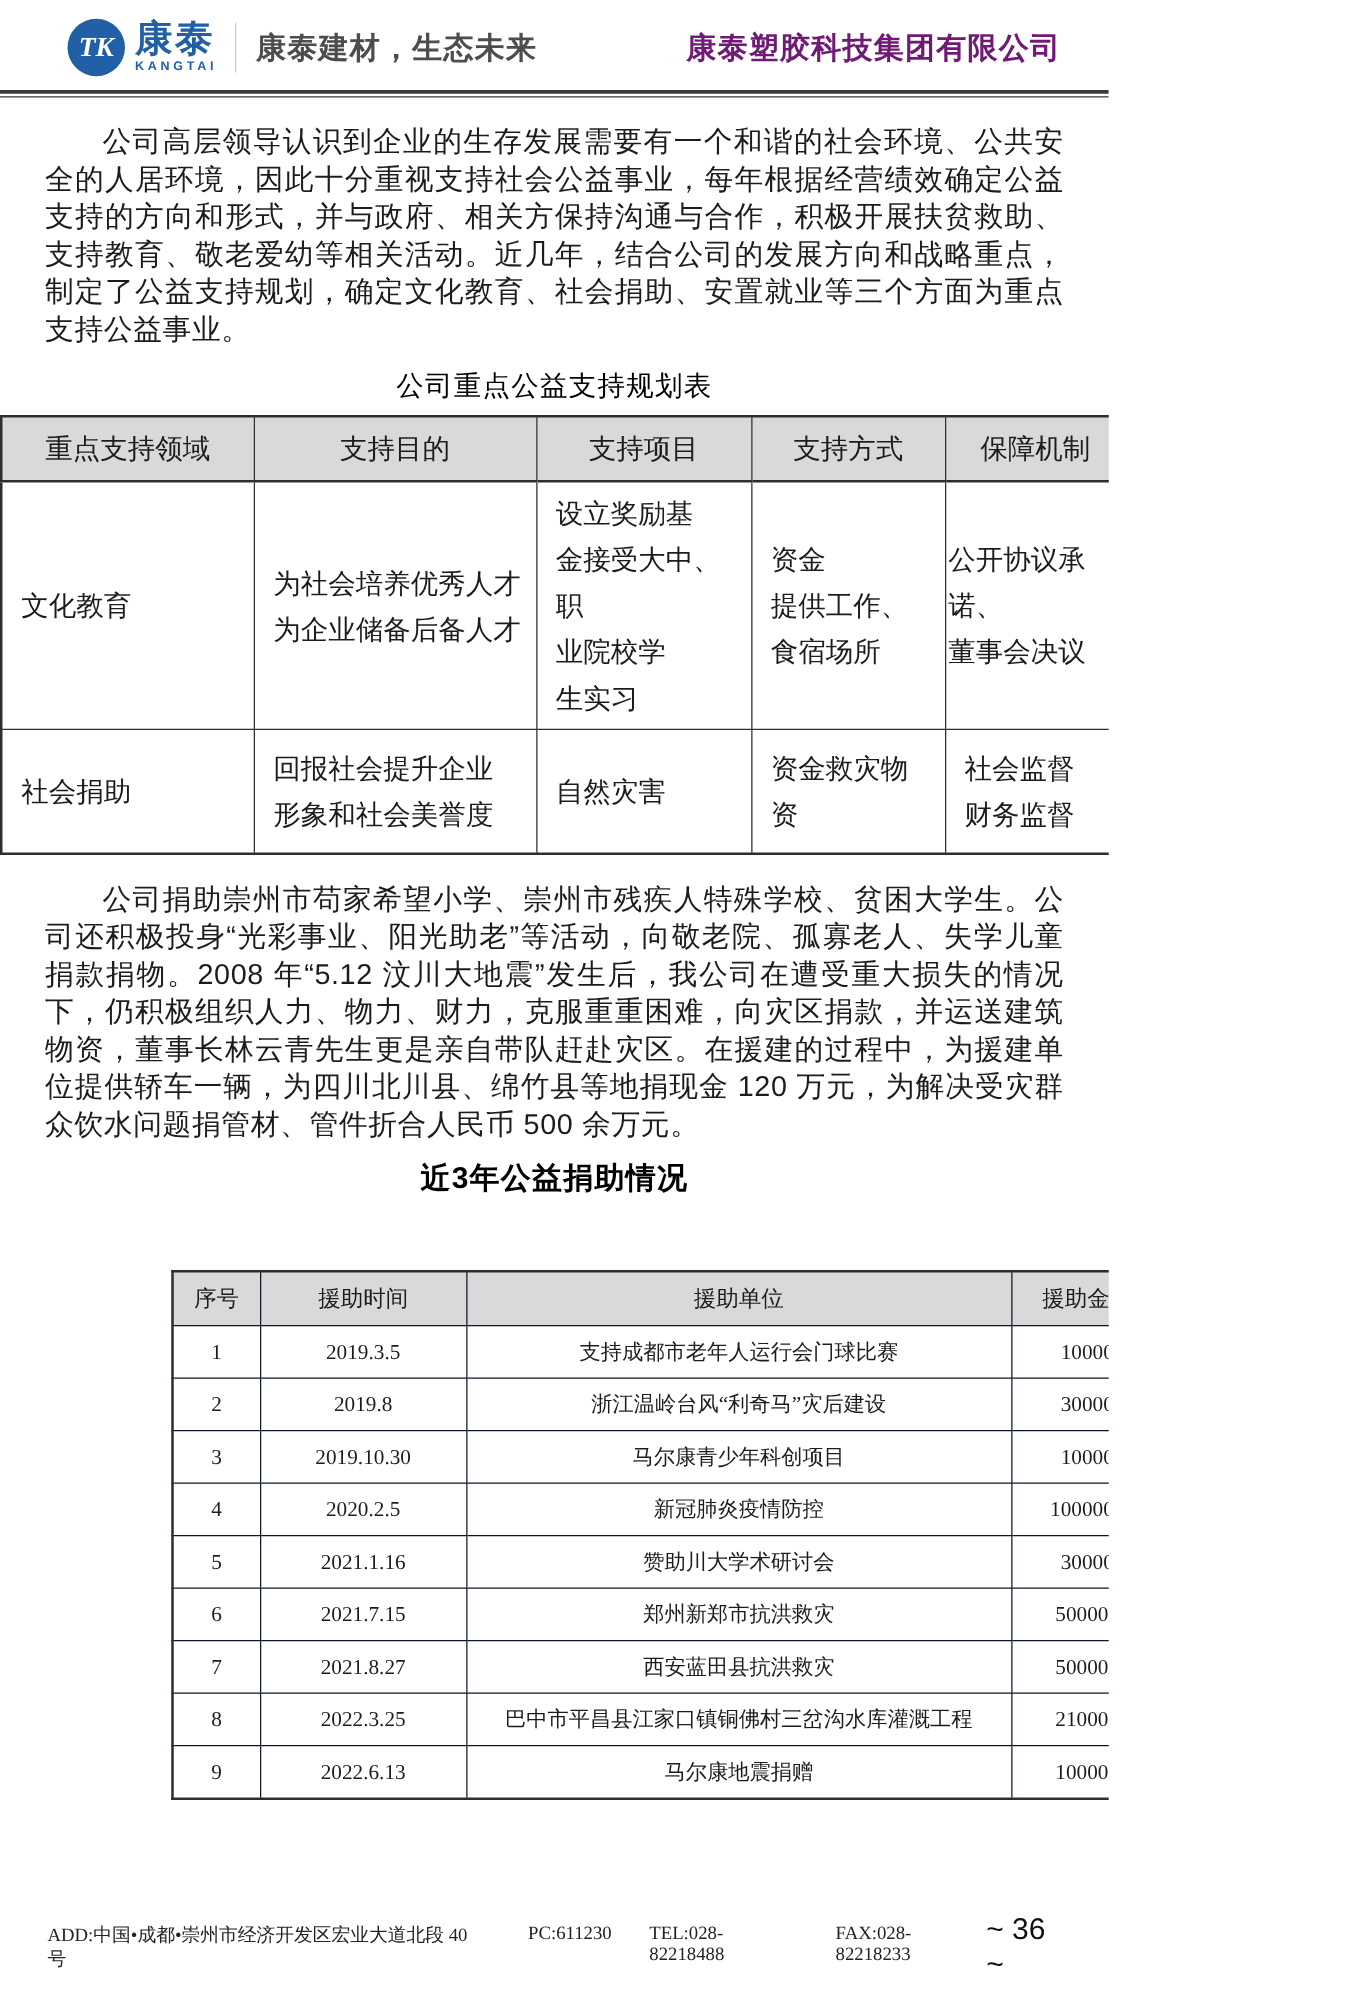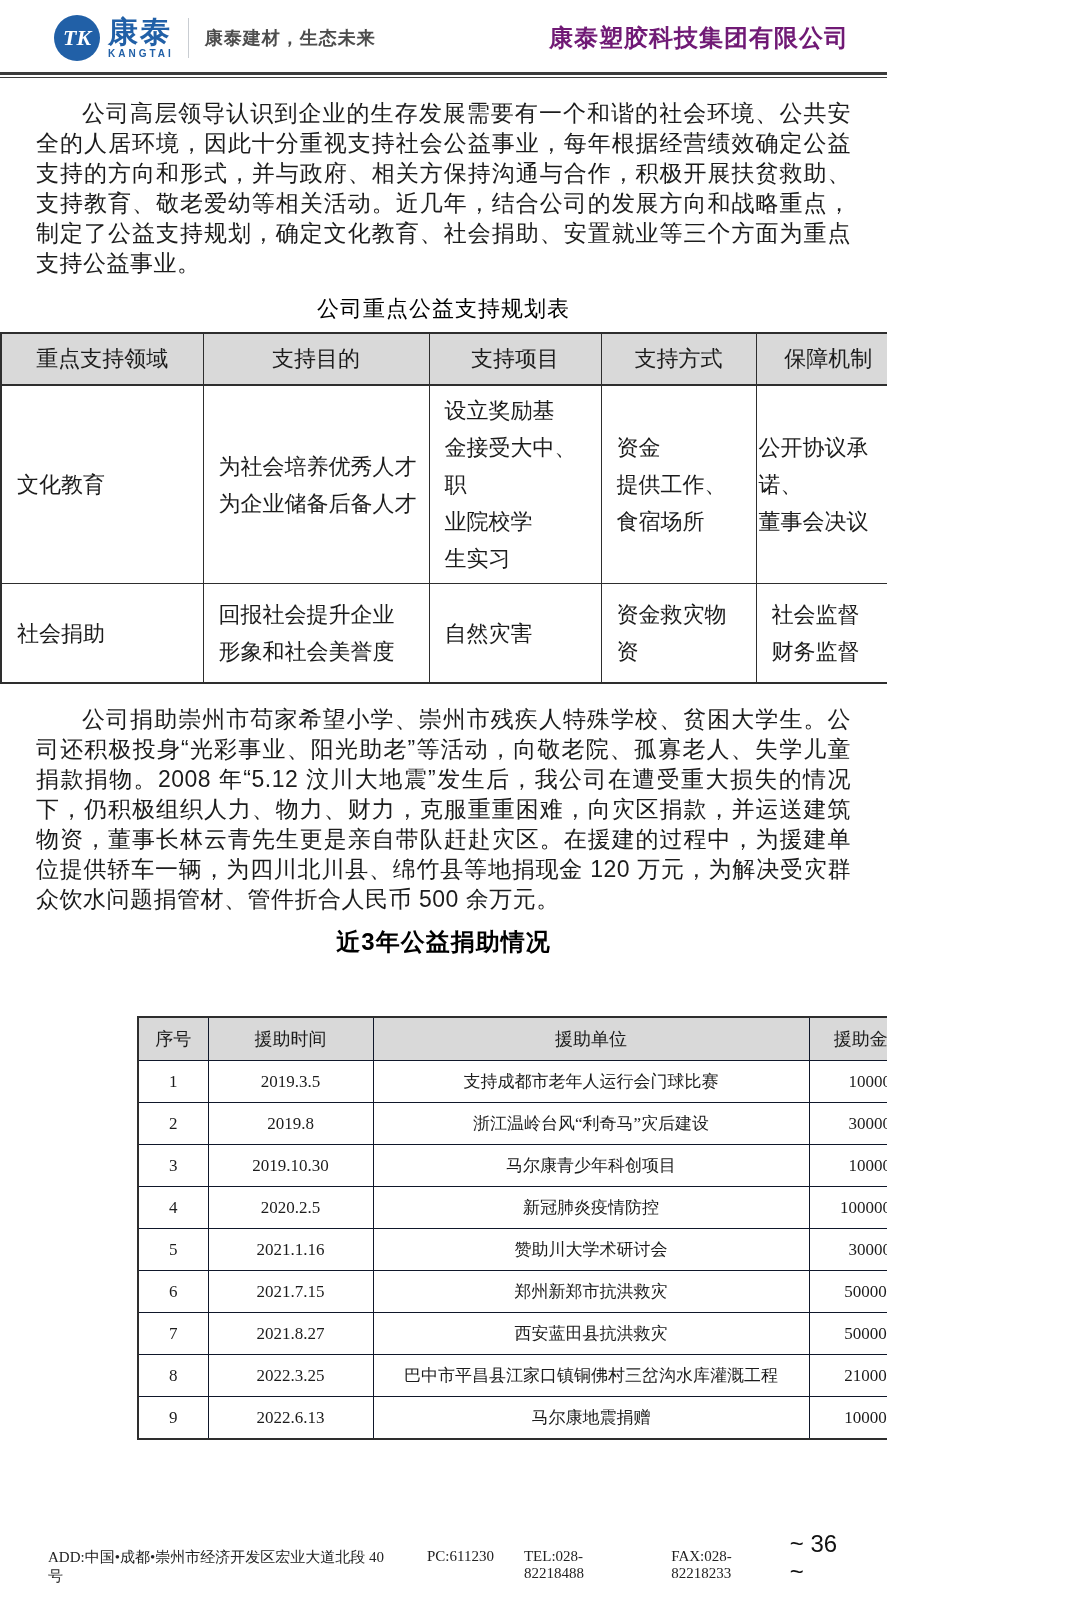--- a/index.html
+++ b/index.html
@@ -22,21 +22,21 @@
     background:#2160a7;color:#ffffff;
     display:flex;align-items:center;justify-content:center;
     font-style:italic;font-weight:bold;font-size:22px;
     font-family:"Liberation Serif",serif;
     flex:0 0 auto;
   }
   .logo-text{margin-left:8px;line-height:1;}
   .logo-cn{color:#2160a7;font-weight:bold;font-size:30px;letter-spacing:2px;}
   .logo-en{color:#2160a7;font-size:10px;letter-spacing:3px;font-weight:bold;margin-top:2px;}
   .header-divider{width:1px;height:40px;background:#c9cdd2;margin:0 16px 0 14px;}
-  .tagline{font-size:18px;font-weight:bold;color:#4d4d4d;letter-spacing:1px;}
+  .tagline{font-size:24px;font-weight:bold;color:#4d4d4d;letter-spacing:1px;}
   .company{margin-left:auto;font-size:24px;font-weight:bold;color:#701a75;letter-spacing:1px;}
   .rule-thick{height:3px;background:#3b3b3b;margin:0;}
   .rule-thin{height:1px;background:#3b3b3b;margin-top:2px;}
   
   .para{
     margin:20px 36px 0 36px;
     font-size:23px;line-height:30px;
     text-align:justify;text-indent:2em;
     letter-spacing:0.5px;
   }
@@ -74,22 +74,22 @@
     margin:58px 0 0 137px;width:793px;table-layout:fixed;
     border:2px solid #2e2e2e;
     font-family:"Liberation Serif",serif;
     font-size:17px;color:#1c1c1c;
   }
   .t2 th,.t2 td{border:1px solid #0f172a;text-align:center;vertical-align:middle;}
   .t2 th{background:#d9d9d9;height:40px;font-size:18px;font-weight:normal;}
   .t2 td{height:39px;}
   
   .footer{
-    position:absolute;left:48px;right:30px;bottom:14px;
-    display:flex;align-items:flex-end;
+    position:absolute;left:38px;right:30px;bottom:14px;
+    display:flex;align-items:center;
     font-family:"Liberation Serif",serif;
   }
   .footer-left{display:flex;gap:30px;font-size:15px;color:#222;}
   .page-number{margin-left:auto;font-size:24px;color:#111;font-family:"Liberation Sans",sans-serif;}
 </style>
 </head>
 <body>
 
 <div class="page">
 

